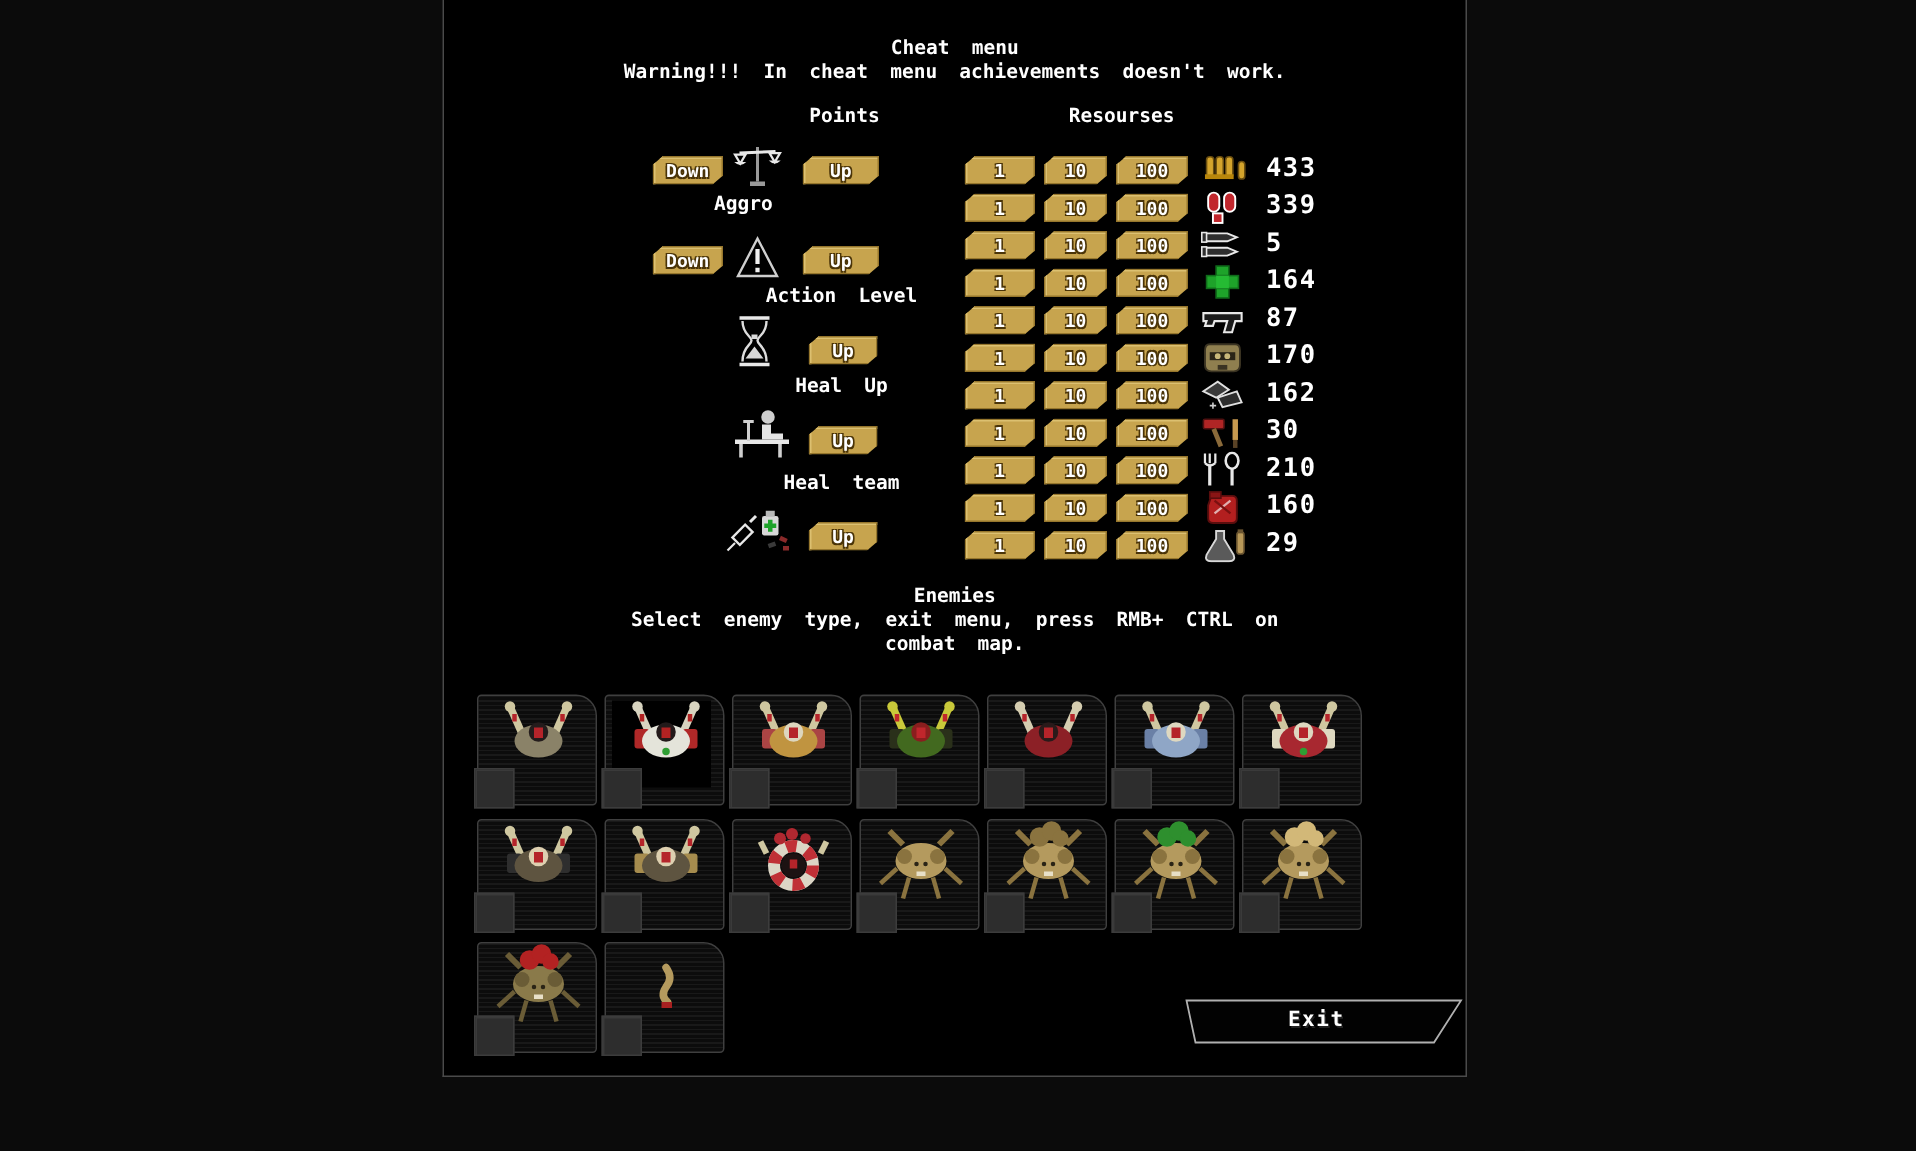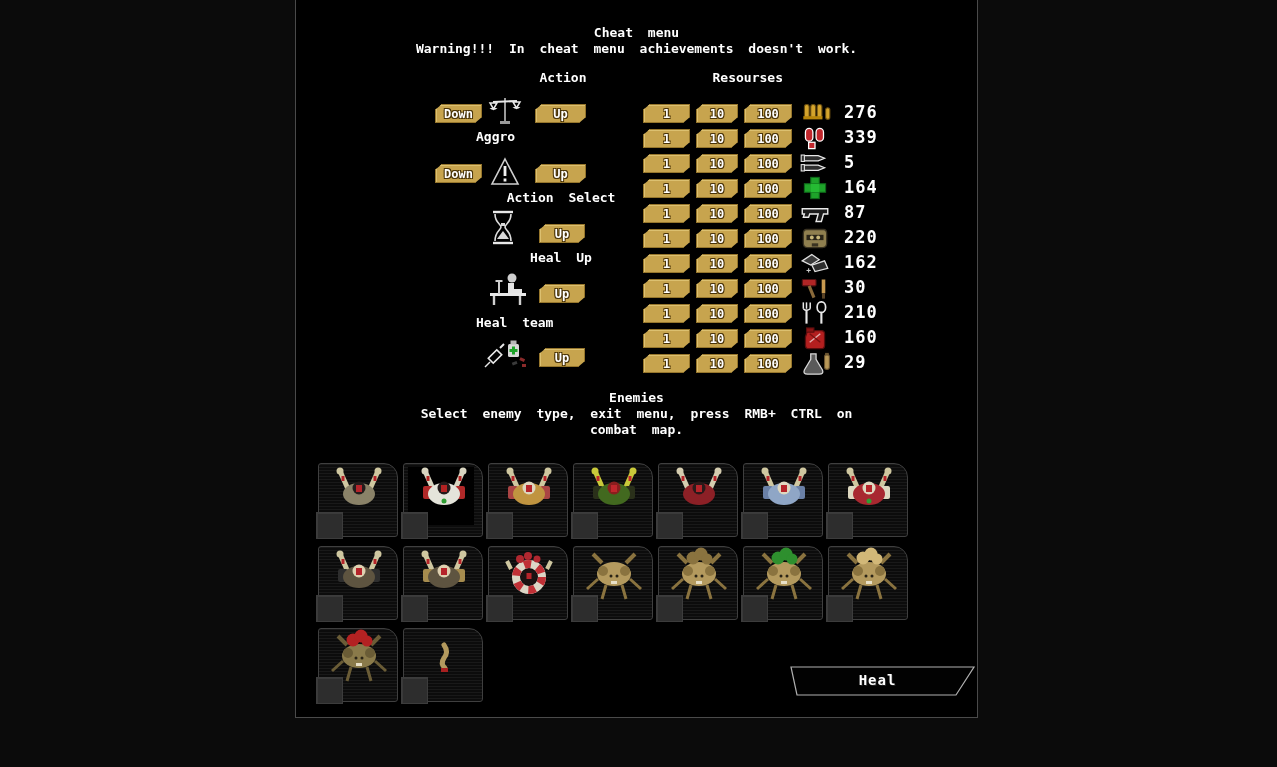--- a/index.html
+++ b/index.html
@@ -33,21 +33,21 @@
 </style>
 </head>
 <body>
 
 <div id="screen">
   <div id="panel">
 
     <div class="ptext center" style="top:41px">Warning!!! In cheat menu achievements doesn't work.</div>
     <div class="ptext center" style="top:25px">Cheat menu</div>
 
-    <div class="ptext" style="left:167px;top:70px;width:200px;text-align:center">Action</div>
+    <div class="ptext" style="left:167px;top:70px;width:200px;text-align:center">Points</div>
     <div class="ptext" style="left:287px;top:70px;width:200px;text-align:right">Resourses</div>
 
     <button class="gbtn" style="left:139px;top:104px;width:47px">Down</button>
     <span class="micon" style="left:192px;top:94px">
       <svg width="34" height="34" viewBox="0 0 34 34">
         <line x1="17" y1="4" x2="17" y2="27" stroke="#9a9a9a" stroke-width="2"></line>
         <rect x="12" y="27" width="10" height="3" fill="#9a9a9a"></rect>
         <line x1="5" y1="8" x2="29" y2="7" stroke="#e8e8e8" stroke-width="2"></line>
         <path d="M2,9 L9,9 L5.5,15 Z" fill="none" stroke="#e8e8e8" stroke-width="1.5"></path>
         <path d="M1.5,14 q4,4 8,0" fill="#e8e8e8"></path>
@@ -62,21 +62,21 @@
     <button class="gbtn" style="left:139px;top:164px;width:47px">Down</button>
     <span class="micon" style="left:194px;top:157px">
       <svg width="30" height="30" viewBox="0 0 30 30">
         <path d="M15,2 L28,27 L2,27 Z" fill="none" stroke="#cfcfcf" stroke-width="1.6"></path>
         <rect x="13.6" y="9" width="2.8" height="10" fill="#f0f0f0"></rect>
         <rect x="13.6" y="21.5" width="2.8" height="3" fill="#f0f0f0"></rect>
       </svg>
     </span>
     <button class="gbtn" style="left:239px;top:164px;width:51px">Up</button>
 
-    <div class="ptext" style="left:180px;top:190px;width:170px;text-align:center">Action Select</div>
+    <div class="ptext" style="left:180px;top:190px;width:170px;text-align:center">Action Level</div>
 
     <span class="micon" style="left:193px;top:209px">
       <svg width="28" height="38" viewBox="0 0 28 38">
         <line x1="4" y1="3" x2="24" y2="3" stroke="#e8e8e8" stroke-width="2.4"></line>
         <line x1="4" y1="34" x2="24" y2="34" stroke="#e8e8e8" stroke-width="2.4"></line>
         <path d="M6,5 C6,14 12,15 12,18 C12,21 6,22 6,32 M22,5 C22,14 16,15 16,18 C16,21 22,22 22,32" fill="none" stroke="#dcdcdc" stroke-width="1.6"></path>
         <path d="M8,30 L20,30 L14,22 Z" fill="#d8d8d8"></path>
         <rect x="12" y="14" width="4" height="3" fill="#d8d8d8"></rect>
       </svg>
     </span>
@@ -90,21 +90,21 @@
         <path d="M22,12 L22,22 L36,22 L36,18 L28,18 L28,12 Z" fill="#e4e4e4"></path>
         <line x1="4" y1="23.5" x2="40" y2="23.5" stroke="#e8e8e8" stroke-width="3"></line>
         <line x1="8" y1="25" x2="8" y2="34" stroke="#cfcfcf" stroke-width="2.4"></line>
         <line x1="34" y1="25" x2="34" y2="34" stroke="#cfcfcf" stroke-width="2.4"></line>
         <line x1="13" y1="10" x2="13" y2="23" stroke="#cfcfcf" stroke-width="2"></line>
         <line x1="9.5" y1="10" x2="16.5" y2="10" stroke="#cfcfcf" stroke-width="2"></line>
       </svg>
     </span>
     <button class="gbtn" style="left:243px;top:284px;width:46px">Up</button>
 
-    <div class="ptext" style="left:180px;top:315px;width:170px;text-align:left">Heal team</div>
+    <div class="ptext" style="left:180px;top:315px;width:170px;text-align:center">Heal team</div>
 
     <span class="micon" style="left:186px;top:336px">
       <svg width="48" height="34" viewBox="0 0 48 34">
         <line x1="3" y1="31" x2="8" y2="26" stroke="#e8e8e8" stroke-width="1.4"></line>
         <rect x="7" y="17" width="12" height="7" transform="rotate(-45 13 20.5)" fill="none" stroke="#e8e8e8" stroke-width="1.6"></rect>
         <line x1="18" y1="12" x2="22" y2="8" stroke="#e8e8e8" stroke-width="2"></line>
         <rect x="26" y="8" width="11" height="13" rx="1.5" fill="#d8d8d8"></rect>
         <rect x="28.5" y="4.5" width="6" height="4" fill="#b8b8b8"></rect>
         <rect x="30" y="10.5" width="3" height="8" fill="#1ea32a"></rect>
         <rect x="27.5" y="13" width="8" height="3" fill="#1ea32a"></rect>
@@ -120,21 +120,21 @@
           <button class="gbtn" style="left: 347px; top: 0px; width: 47px;">1</button>
           <button class="gbtn" style="left: 400px; top: 0px; width: 42px;">10</button>
           <button class="gbtn" style="left: 448px; top: 0px; width: 48px;">100</button>
           <span class="res-icon"><svg width="34" height="24" viewBox="0 0 32 22">
               <rect x="6" y="3" width="4.5" height="13" rx="2" fill="#d4a42c" stroke="#6a4e10" stroke-width="1"></rect>
               <rect x="12" y="3" width="4.5" height="13" rx="2" fill="#d4a42c" stroke="#6a4e10" stroke-width="1"></rect>
               <rect x="18" y="3" width="4.5" height="13" rx="2" fill="#d4a42c" stroke="#6a4e10" stroke-width="1"></rect>
               <rect x="26" y="6" width="4" height="11" rx="2" fill="#d4a42c" stroke="#6a4e10" stroke-width="1"></rect>
               <rect x="5" y="14" width="18" height="3" fill="#b8860b"></rect>
             </svg></span>
-          <span class="res-val">276</span>
+          <span class="res-val">433</span>
         </div>
         <div class="res-row" style="top: 129px;">
           <button class="gbtn" style="left: 347px; top: 0px; width: 47px;">1</button>
           <button class="gbtn" style="left: 400px; top: 0px; width: 42px;">10</button>
           <button class="gbtn" style="left: 448px; top: 0px; width: 48px;">100</button>
           <span class="res-icon"><svg width="34" height="24" viewBox="0 0 32 22">
               <rect x="7" y="2" width="7" height="12" rx="3.5" fill="#c1272d" stroke="#fff" stroke-width="1.2"></rect>
               <rect x="17" y="2" width="7" height="12" rx="3.5" fill="#c1272d" stroke="#fff" stroke-width="1.2"></rect>
               <rect x="10" y="15" width="6" height="6" fill="#c1272d" stroke="#fff" stroke-width="1.2"></rect>
             </svg></span>
@@ -176,21 +176,21 @@
           <button class="gbtn" style="left: 347px; top: 0px; width: 47px;">1</button>
           <button class="gbtn" style="left: 400px; top: 0px; width: 42px;">10</button>
           <button class="gbtn" style="left: 448px; top: 0px; width: 48px;">100</button>
           <span class="res-icon"><svg width="34" height="24" viewBox="0 0 32 22">
               <path d="M8,3 h16 q3,0 3,4 v9 q0,4 -4,4 h-14 q-4,0 -4,-4 v-9 q0,-4 3,-4 z" fill="#8f7f4f" stroke="#3a3322" stroke-width="1.2"></path>
               <rect x="8" y="8" width="16" height="5" fill="#2a2518"></rect>
               <circle cx="13" cy="10.5" r="1.8" fill="#c8b87a"></circle>
               <circle cx="19" cy="10.5" r="1.8" fill="#c8b87a"></circle>
               <rect x="13" y="16" width="6" height="3" fill="#3a3322"></rect>
             </svg></span>
-          <span class="res-val">220</span>
+          <span class="res-val">170</span>
         </div>
         <div class="res-row" style="top: 254px;">
           <button class="gbtn" style="left: 347px; top: 0px; width: 47px;">1</button>
           <button class="gbtn" style="left: 400px; top: 0px; width: 42px;">10</button>
           <button class="gbtn" style="left: 448px; top: 0px; width: 48px;">100</button>
           <span class="res-icon"><svg width="34" height="24" viewBox="0 0 32 22">
               <path d="M4,9 L13,3 L20,8 L12,13 Z" fill="#3a3a3a" stroke="#e0e0e0" stroke-width="1.2"></path>
               <path d="M13,13 L25,9 L28,16 L16,19 Z" fill="#2e2e2e" stroke="#e0e0e0" stroke-width="1.2"></path>
               <line x1="8" y1="18" x2="12" y2="18" stroke="#cfcfcf" stroke-width="1"></line>
               <line x1="10" y1="16" x2="10" y2="20" stroke="#cfcfcf" stroke-width="1"></line>
@@ -513,17 +513,17 @@
             <rect x="29" y="39" width="7" height="4" fill="#a82020"></rect>
           </svg>
           <div class="echk"></div>
         </div>
       </div>
 
     <div id="exit-wrap">
       <svg width="190" height="34" viewBox="0 0 190 34">
         <polygon points="1,2 184,2 166,30 7,30" fill="#020202" stroke="#b0b0b0" stroke-width="1.2"></polygon>
       </svg>
-      <div id="exit-label">Heal</div>
+      <div id="exit-label">Exit</div>
     </div>
 
   </div>
 </div>
 
 </body></html>

